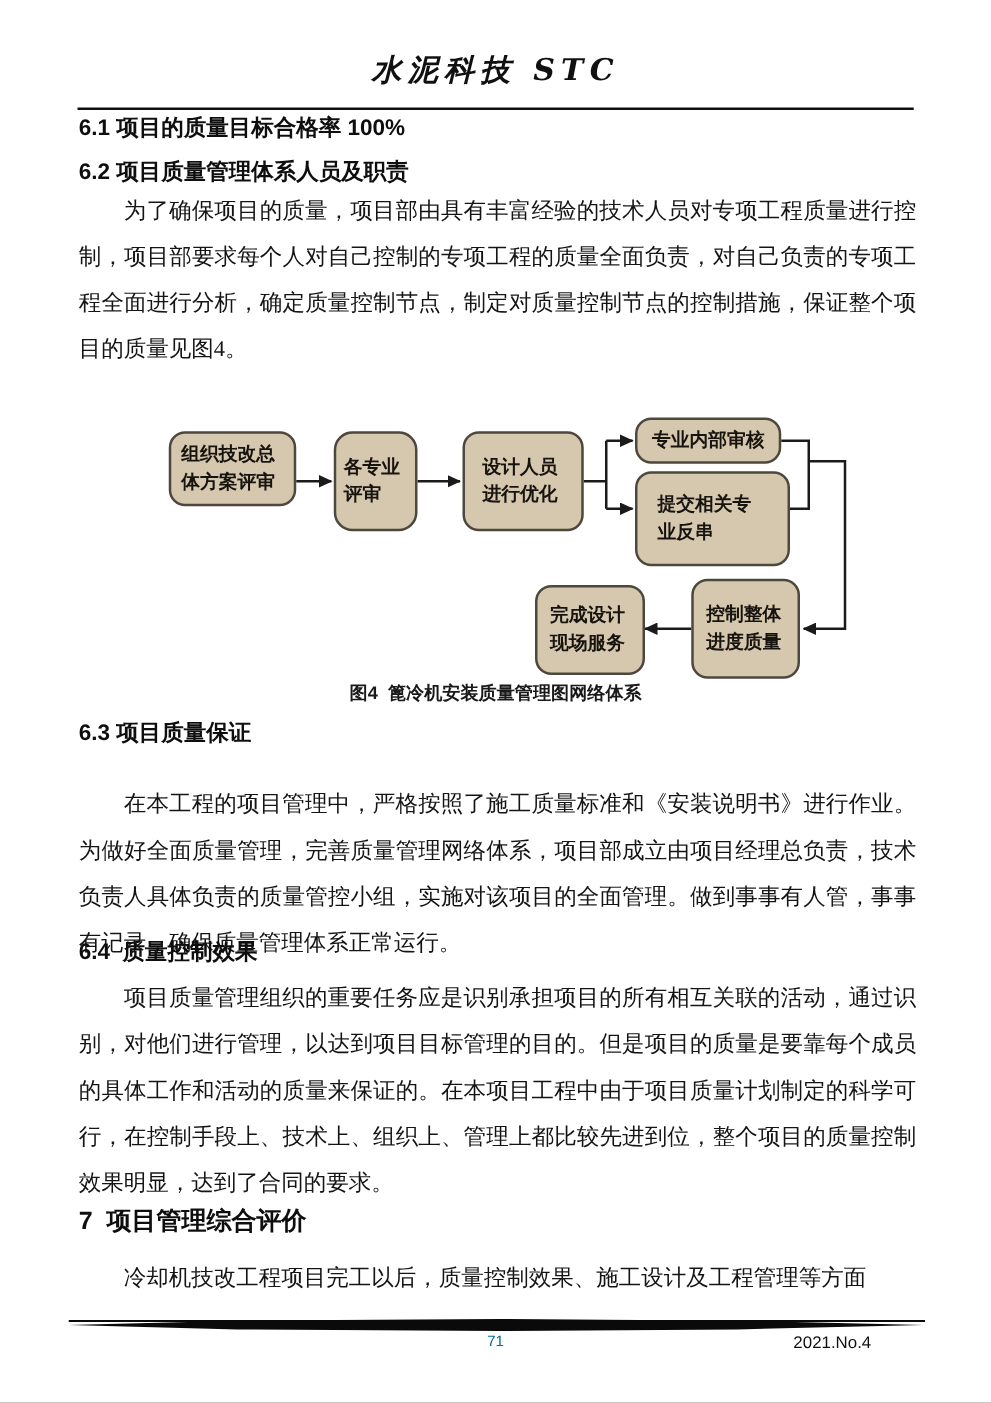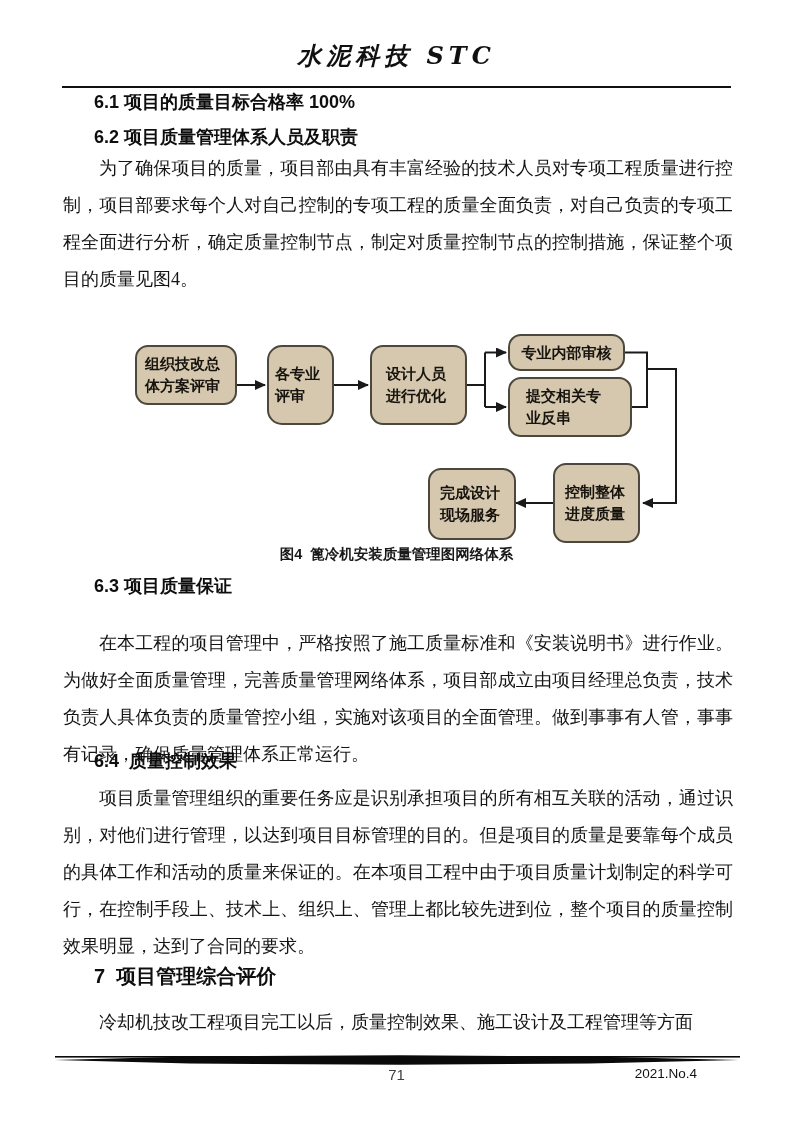--- a/index.html
+++ b/index.html
@@ -14,21 +14,21 @@
     font-family:"DejaVu Serif",serif; font-style:italic; font-weight:bold;
     font-size:24px; letter-spacing:5px; white-space:pre; color:#101010;
   }
   .header-rule {
     position:absolute; left:62px; top:86px; width:669px; height:2px;
     background:#101010;
   }
   .sec-heading {
     position:absolute; left:63px; width:670px;
     font-family:"Liberation Sans","DejaVu Sans",sans-serif;
-    font-weight:bold; font-size:18px; white-space:pre; color:#0e0e0e;margin-left:31px;
+    font-weight:bold; font-size:18px; white-space:pre; color:#0e0e0e;
   }
   .h61 { top:90px; }
   .h62 { top:125px; }
   .h63 { top:574px; }
   .h64 { top:749px; }
   .h7  { top:963px; font-size:20px; }
   .para {
     position:absolute; left:63px; width:670px;
     font-size:18px; line-height:37px; text-align:justify; text-indent:2em;
     color:#141414;
@@ -47,32 +47,32 @@
     border:2px solid var(--box-border,#4d483e);
     border-radius:13px;
     display:flex; align-items:center;
     font-family:"Liberation Sans","DejaVu Sans",sans-serif;
     font-weight:bold; font-size:15px; line-height:1.45; color:#17130e;
   }
   .n1 { left:72px;  top:15px;  width:102px; height:60px; padding:0 8px; }
   .n2 { left:204px; top:15px;  width:67px;  height:80px; padding:0 6px;border-radius:15px; }
   .n3 { left:307px; top:15px;  width:97px;  height:80px; padding:0 14px; }
   .n4 { left:445px; top:4px;   width:117px; height:37px; padding:0 10px; justify-content:center; }
-  .n5 { left:445px; top:47px;  width:124px; height:60px; padding:16px 16px; }
+  .n5 { left:445px; top:47px;  width:124px; height:76px; padding:16px 16px; }
   .n6 { left:490px; top:133px; width:87px;  height:80px; padding:16px 10px; }
   .n7 { left:365px; top:138px; width:88px;  height:72px; padding:0 10px; }
   .fig-caption {
     position:absolute; top:545px; left:63px; width:667px; text-align:center;
     font-family:"Liberation Sans","DejaVu Sans",sans-serif;
     font-size:14.5px; font-weight:600; white-space:pre; color:#191919;
   }
   .footer-bar { position:absolute; left:0; top:1052px; width:793px; height:16px; }
   .page-number {
     position:absolute; top:1066px; left:0; width:793px; text-align:center;
-    font-family:"Liberation Sans","DejaVu Sans",sans-serif; font-size:15px; color:#404040;
+    font-family:"Liberation Sans","DejaVu Sans",sans-serif; font-size:12px; color:#0369a1;
   }
   .issue {
     position:absolute; top:1066px; right:96px;
     font-family:"Liberation Sans","DejaVu Sans",sans-serif; font-size:13.5px; color:#111;
   }
 </style>
 </head>
 <body>
 
 <div class="page">

